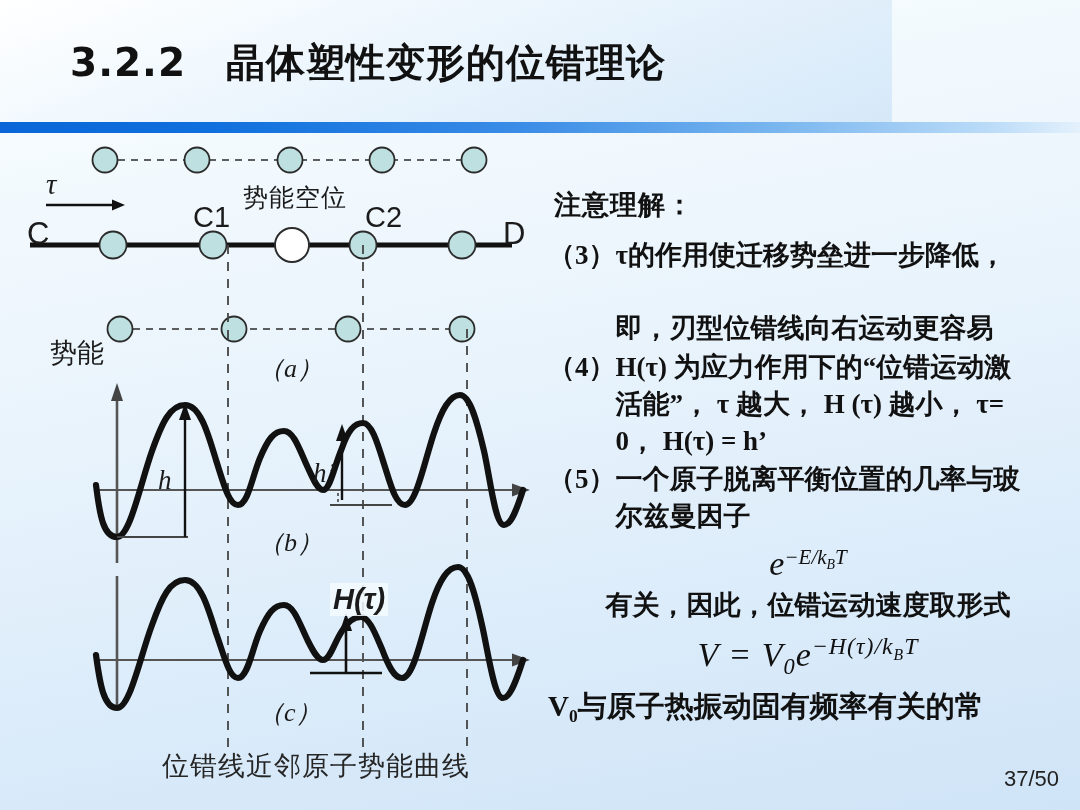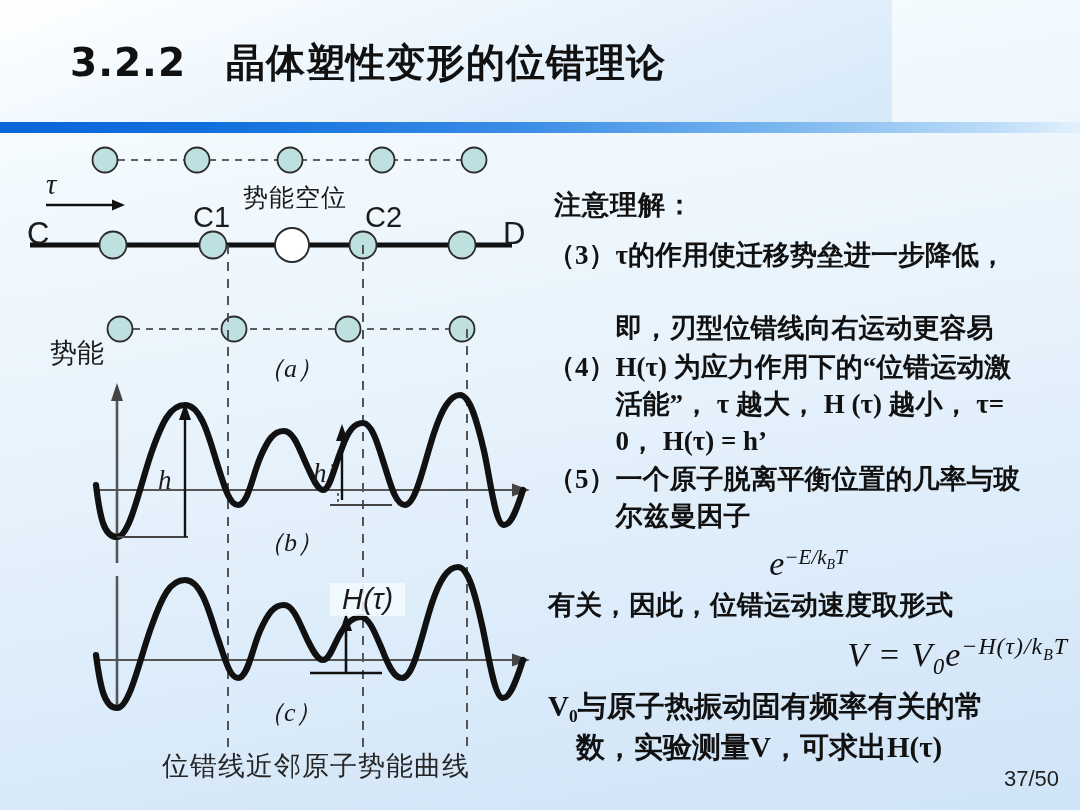--- a/index.html
+++ b/index.html
@@ -53,22 +53,22 @@
   }
   .item .marker{flex:0 0 auto;white-space:nowrap;}
   .item .body{flex:1 1 auto;}
   sub{font-size:.66em;}
   sup{font-size:.70em;}
   .eqline{
     text-align:center;font-size:30px;margin:10px 0 4px 0;
     font-family:"Liberation Serif","DejaVu Serif",serif;
   }
   .eq-e{font-style:italic;font-size:34px;}
-  .para{font-size:27px;font-weight:bold;line-height:1.4;margin:2px 0 4px 0;}
-  #eqV{text-align:right;font-size:34px;font-style:italic;margin:8px 0 6px 0;letter-spacing:1px;}
+  .para{font-size:27px;font-weight:bold;line-height:1.4;margin:2px 0 4px 0;text-align:center;}
+  #eqV{text-align:center;font-size:34px;font-style:italic;margin:8px 0 6px 0;letter-spacing:1px;}
   #tail{font-size:29px;font-weight:bold;line-height:1.42;}
   #tail .l2{margin-left:28px;}
   
   #watermark{
     position:absolute;left:872px;top:736px;width:190px;height:44px;
     opacity:.72;
   }
   #wm-text{
     position:absolute;left:36px;top:-2px;
     font-family:"DejaVu Sans","Liberation Sans",sans-serif;
@@ -190,21 +190,21 @@
     <div class="cap" style="left:503px;top:83px;font-size:31px;font-family:'Liberation Sans',sans-serif;">D</div>
     <div class="cap" style="left:243px;top:48px;font-size:25px;letter-spacing:1px;">势能空位</div>
     <div class="cap" style="left:193px;top:68px;font-size:29px;font-family:'Liberation Sans',sans-serif;">C1</div>
     <div class="cap" style="left:365px;top:68px;font-size:29px;font-family:'Liberation Sans',sans-serif;">C2</div>
     <div class="cap" style="left:50px;top:202px;font-size:27px;">势能</div>
     <div class="cap" style="left:258px;top:218px;font-size:26px;font-style:italic;">（a）</div>
     <div class="cap" style="left:258px;top:392px;font-size:26px;font-style:italic;">（b）</div>
     <div class="cap" style="left:258px;top:562px;font-size:26px;font-style:italic;">（c）</div>
     <div class="cap" style="left:158px;top:332px;font-size:27px;font-style:italic;">h</div>
     <div class="cap" style="left:313px;top:325px;font-size:27px;font-style:italic;">h’</div>
-    <div class="cap" style="left:330px;top:450px;font-size:29px;font-family:'Liberation Sans',sans-serif;font-style:italic;font-weight:normal;background:rgba(243,250,254,.85);padding:0 12px;">H(τ)</div>
+    <div class="cap" style="left:330px;top:450px;font-size:29px;font-family:'Liberation Sans',sans-serif;font-style:italic;font-weight:bold;background:rgba(243,250,254,.85);padding:0 3px;">H(τ)</div>
   </div>
 
   <div id="fig-caption">位错线近邻原子势能曲线</div>
 
   <div id="right">
     <div id="notice">注意理解：</div>
 
     <div class="item">
       <span class="marker">（3）</span>
       <span class="body">
@@ -236,19 +236,18 @@
     </div>
 
     <div class="para">有关，因此，位错运动速度取形式</div>
 
     <div id="eqV">
       V = V<sub>0</sub><span style="font-style:italic;">e</span><sup>−H(<span style="font-style:italic;">τ</span>)/k<sub>B</sub>T</sup>
     </div>
 
     <div id="tail">
       <div>V₀与原子热振动固有频率有关的常</div>
-      <div class="l2">数，实验测量V，可求出H(τ)</div>
     </div>
   </div>
 
 
   <div id="pageno">37/50</div>
 </div>
 
 </body></html>

